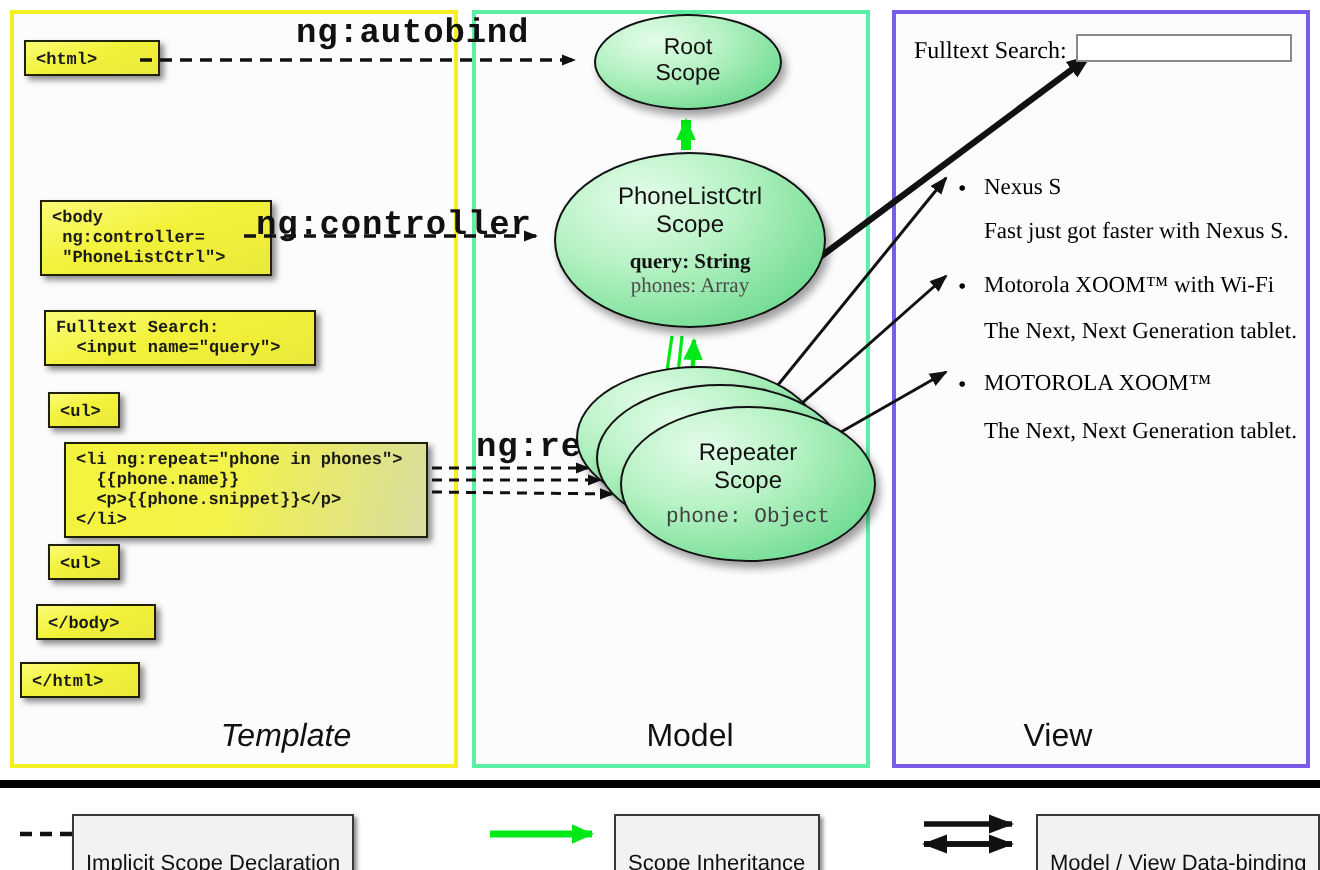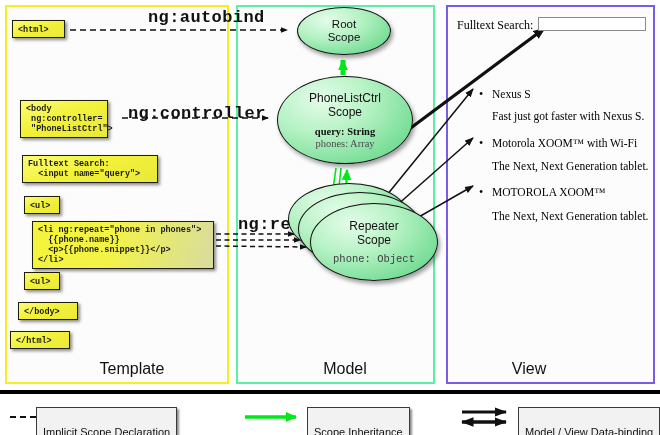--- a/index.html
+++ b/index.html
@@ -7,35 +7,35 @@
   #stage{position:relative;width:660px;height:435px;overflow:hidden;background:#fff;}
 
   
   .col{position:absolute;background:#fcfcfc;box-sizing:border-box;}
   .col.template{left:5px;top:5px;width:224px;height:379px;border:2px solid #f5ef21;}
   .col.model{left:236px;top:5px;width:199px;height:379px;border:2px solid #5bf0a5;}
   .col.view{left:446px;top:5px;width:209px;height:379px;border:2px solid #7b5ce8;}
 
   .col-label{position:absolute;font-size:16px;color:#111;font-family:"Liberation Sans",sans-serif;
              text-align:center;font-weight:400;}
-  #lbl-template{left:5px;top:360px;width:254px;}
+  #lbl-template{left:16px;top:360px;width:254px;font-style:italic;}
   #lbl-model{left:236px;top:360px;width:218px;}
   #lbl-view{left:446px;top:360px;width:166px;}
 
   
   .codebox{position:absolute;box-sizing:border-box;border:1.5px solid #20200a;
            background:linear-gradient(160deg,#fbfb78 0%,#f2f23a 45%,#e9e93a 100%);
            box-shadow:2px 2px 3px rgba(0,0,0,.45);
            font-family:"Liberation Mono","DejaVu Sans Mono",monospace;
            font-size:8.5px;line-height:10px;color:#1a1a1a;padding:3px 5px;
            white-space:pre;font-weight:bold;}
   .codebox.gradmix{background:linear-gradient(105deg,#f4f43c 0%,#f2f24a 45%,#d8dca0 100%);}
 
-  #box-html{left:12px;top:20px;width:53px;height:18px;line-height:13px;}
-  #box-body{left:20px;top:100px;width:88px;}
+  #box-html{left:12px;top:20px;width:68px;height:18px;line-height:13px;}
+  #box-body{left:20px;top:100px;width:116px;}
   #box-search{left:22px;top:155px;width:136px;}
   #box-ul1{left:24px;top:196px;width:36px;height:18px;line-height:13px;}
   #box-li{left:32px;top:221px;width:182px;}
   #box-ul2{left:24px;top:272px;width:36px;height:18px;line-height:13px;}
   #box-bodyend{left:18px;top:302px;width:60px;height:18px;line-height:13px;}
   #box-htmlend{left:10px;top:331px;width:60px;height:18px;line-height:13px;}
 
   
   .edge-label{position:absolute;font-family:"Liberation Mono","DejaVu Sans Mono",monospace;
               font-size:17px;color:#111;font-weight:bold;letter-spacing:.4px;}

